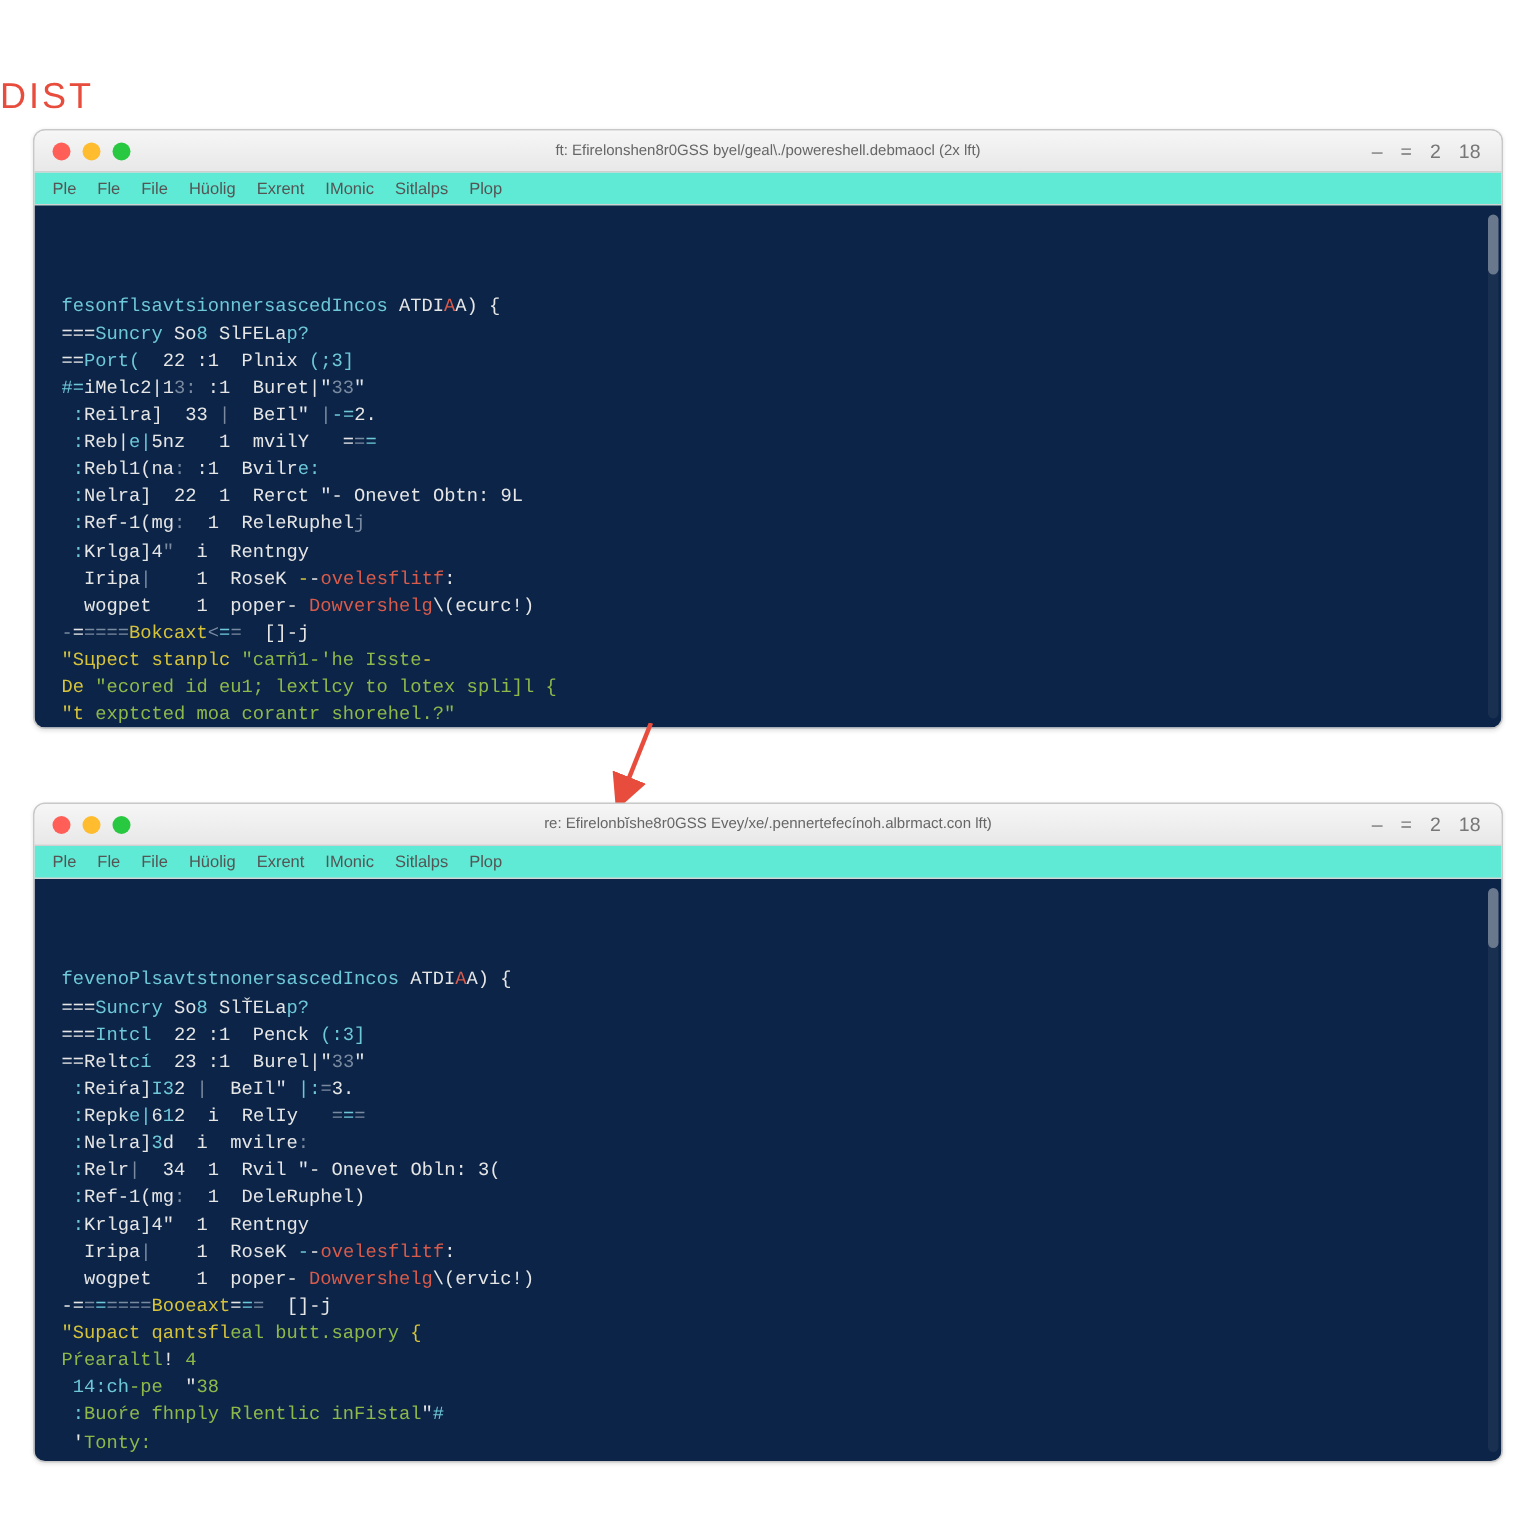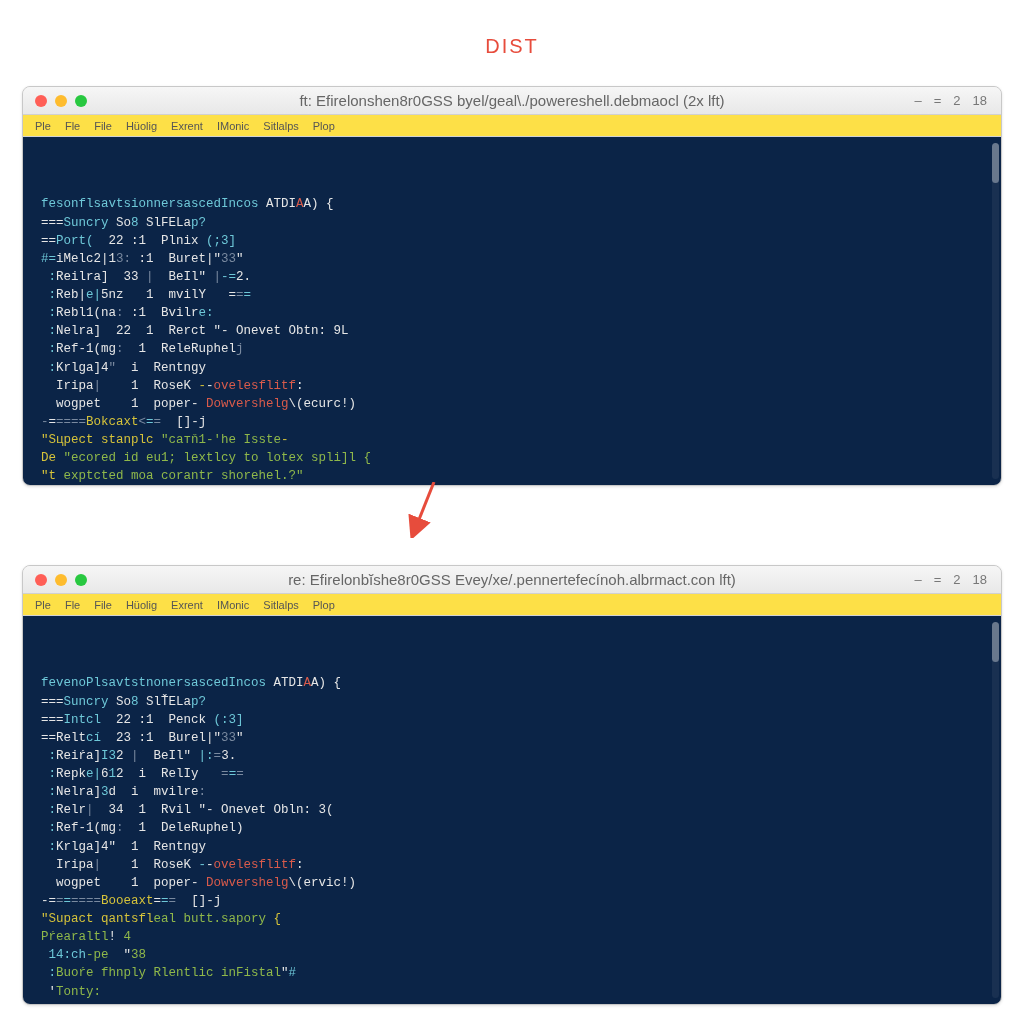--- a/index.html
+++ b/index.html
@@ -5,65 +5,65 @@
   * { margin: 0; padding: 0; box-sizing: border-box; }
   body {
     background: #ffffff;
     font-family: Menlo, Monaco, "Courier New", monospace;
     width: 1024px;
     height: 1024px;
     position: relative;
     overflow: hidden;
   }
   .page-title {
-    text-align: center;
     color: #e74c3c;
-    font-size: 20px;
+    font-size: 24px;
     font-weight: 400;
     letter-spacing: 2px;
     padding: 35px 0 15px;
     font-family: -apple-system, Helvetica, Arial, sans-serif;
+    margin-top: 16px;
   }
   .window {
     position: absolute;
     left: 22px;
     right: 22px;
     border: 1px solid #c8c8c8;
     border-radius: 8px;
     background: #efefef;
     box-shadow: 0 1px 3px rgba(0,0,0,.12);
     overflow: hidden;
   }
   .window.top { top: 86px; height: 400px; }
-  .window.bottom { top: 535px; height: 440px; margin-top: 30px; }
+  .window.bottom { top: 535px; height: 440px; }
 
   .titlebar {
     height: 28px;
     background: linear-gradient(#f6f6f6,#e8e8e8);
     border-bottom: 1px solid #d0d0d0;
     display: flex;
     align-items: center;
     position: relative;
     font-family: -apple-system, Helvetica, Arial, sans-serif;
   }
   .traffic { display:flex; gap:8px; padding-left:12px; }
   .dot { width:12px; height:12px; border-radius:50%; }
   .dot.red { background:#ff5f57; }
   .dot.yellow { background:#febc2e; }
   .dot.green { background:#28c840; }
   .win-title {
     position:absolute; left:0; right:0; text-align:center;
-    font-size:15px; color:#666; pointer-events:none;
+    font-size:10px; color:#666; pointer-events:none;
   }
   .win-controls {
     margin-left:auto; padding-right:14px; display:flex; gap:12px;
     font-size:13px; color:#777;
   }
   .menubar {
-    height:22px; background:#fde047; border-bottom:1px solid #d3d3d3;
+    height:22px; background:#5eead4; border-bottom:1px solid #d3d3d3;
     display:flex; gap:14px; padding:0 12px; align-items:center;
     font-size:11px; color:#555;
     font-family: -apple-system, Helvetica, Arial, sans-serif;
   }
   .menubar span { cursor: default; }
 
   .terminal {
     background:#0b2447;
     color:#d8d8d8;
     font-size:12.5px;

